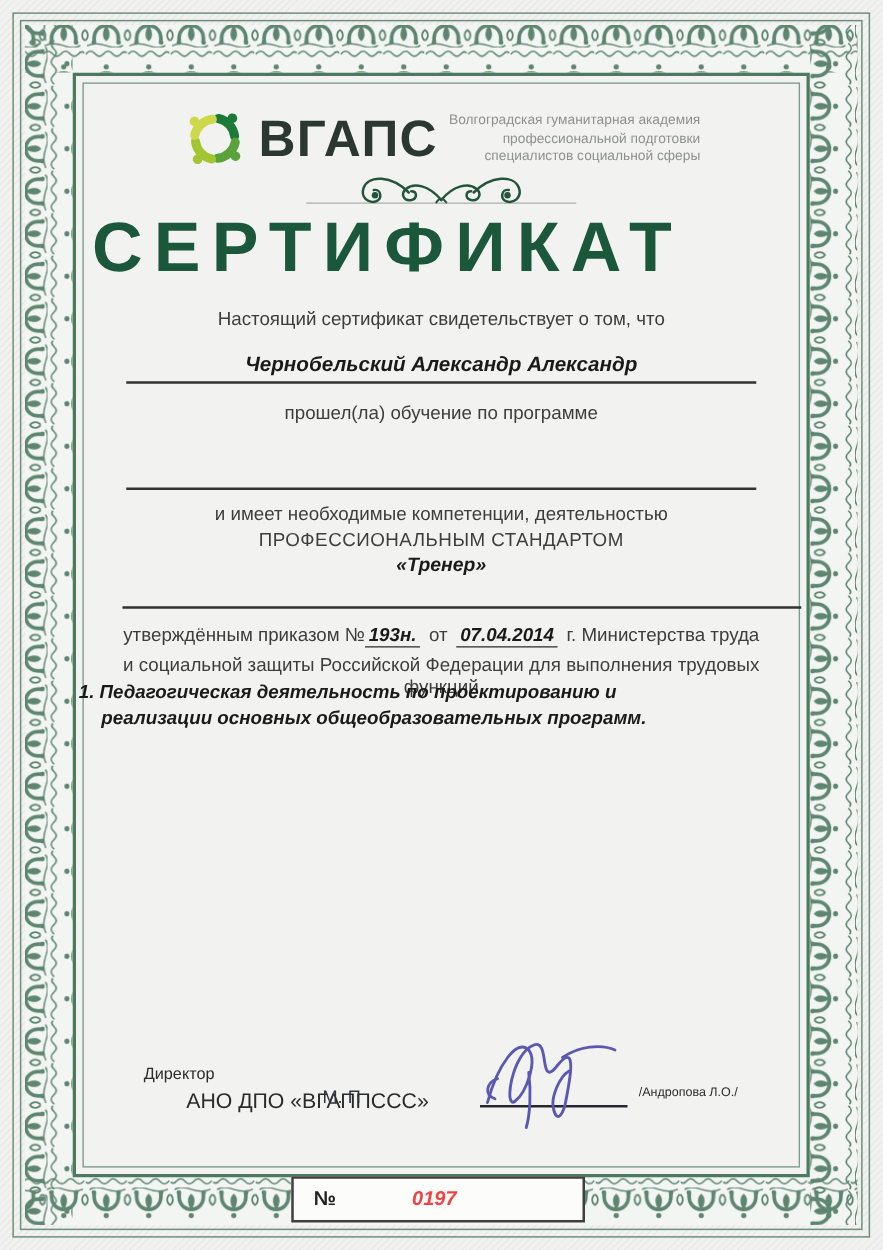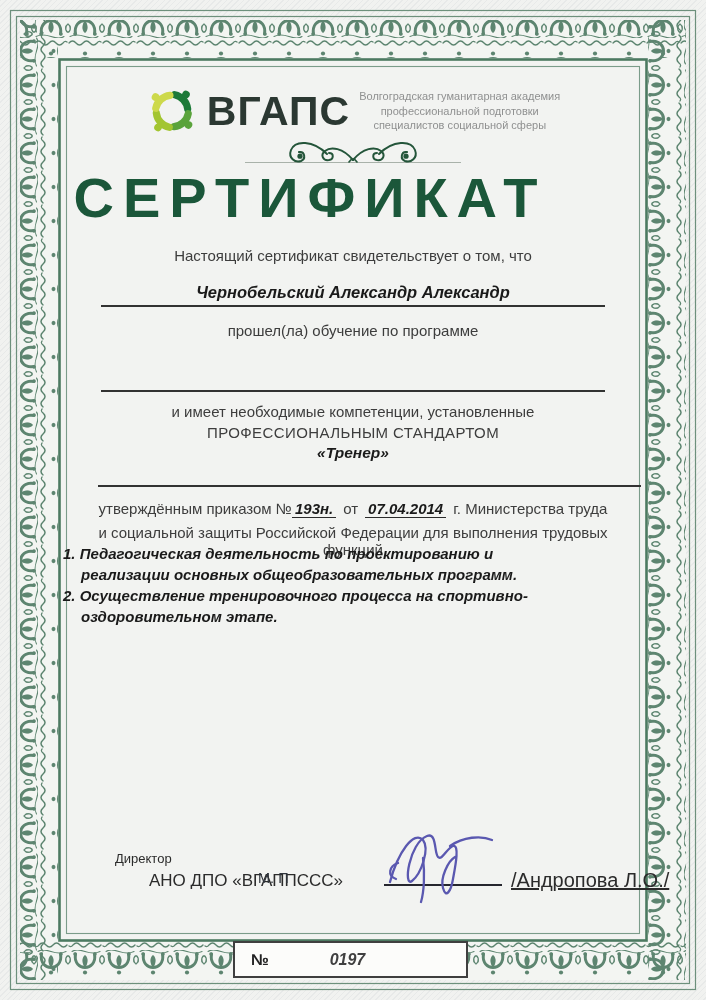--- a/index.html
+++ b/index.html
@@ -18,21 +18,21 @@
   .abs{position:absolute;}
   svg{display:block;}
   .border-svg{position:absolute;left:0;top:0;z-index:3;pointer-events:none;}
   .watermark-svg{position:absolute;left:0;top:0;z-index:1;pointer-events:none;}
   .stamp-svg{position:absolute;left:0;top:0;z-index:2;pointer-events:none;}
   .sig-svg{position:absolute;left:0;top:0;z-index:4;pointer-events:none;}
   .txt{position:absolute;z-index:5;}
 
   .header{left:70px;top:84px;width:566px;display:flex;justify-content:center;align-items:center;gap:9px;}
   .logo-acronym{font-size:41px;font-weight:bold;color:#2b3832;letter-spacing:1px;line-height:1;}
-  .logo-org{font-size:11px;color:#8f9090;line-height:14.5px;text-align:center;}
+  .logo-org{font-size:11px;color:#8f9090;line-height:14.5px;text-align:right;}
 
   .flourish{left:70px;top:138px;width:566px;display:flex;justify-content:center;}
 
   .title{left:0;top:166px;width:620px;text-align:center;
     font-size:56px;font-weight:bold;color:#1b573a;letter-spacing:9px;line-height:64px;}
 
   .center{width:566px;left:70px;text-align:center;}
   .body-text{font-size:15px;color:#3d3d3d;}
   .strong-italic{font-weight:bold;font-style:italic;color:#1a1a1a;}
 
@@ -52,27 +52,27 @@
   .uline{font-weight:bold;font-style:italic;color:#1a1a1a;border-bottom:1.6px solid #2a2a2a;padding:0 3px;}
   .gap-after{margin-right:7px;}
   .functions{top:543px;left:63px;width:508px;z-index:5;position:absolute;}
   .fn-item{font-size:15px;line-height:21px;font-weight:bold;font-style:italic;color:#1a1a1a;
     padding-left:18px;text-indent:-18px;}
 
   .director1{left:115px;top:851px;font-size:13px;color:#2b2b2b;}
   .director2{left:123px;top:871px;font-size:17px;color:#2b2b2b;margin-left:26px;}
   .mp{left:258px;top:870px;font-size:14.5px;color:#30353d;text-align:center;}
   .sig-line{left:384px;top:884px;width:118px;height:2px;background:#26262e;position:absolute;z-index:3;}
-  .signee{left:511px;top:869px;font-size:20px;color:#2b2b2b;text-decoration:underline;}
+  .signee{left:511px;top:869px;font-size:10px;color:#2b2b2b;}
 
   .number-box{left:233px;top:941px;width:235px;height:37px;z-index:6;
     background:#fcfcfa;border:2px solid #3f3f3f;box-sizing:border-box;
     display:flex;align-items:center;}
   .number-label{font-size:16px;font-weight:bold;color:#222;margin-left:16px;}
-  .number-value{font-size:16px;font-weight:bold;font-style:italic;color:#404040;margin:0 auto;padding-right:40px;text-align:center;}
+  .number-value{font-size:16px;font-weight:bold;font-style:italic;color:#ef4444;margin:0 auto;padding-right:40px;text-align:center;}
 </style>
 </head>
 <body>
 
 <div class="page">
 
   <svg class="border-svg" width="706" height="1000" viewBox="0 0 706 1000">
     <defs>
       <g id="btile" stroke="#5d8570" fill="none" stroke-linecap="round">
         <path d="M1,5 q3.5,-4 7,0 q3.5,4 7,0 q3.5,-4 7,0 q3.5,4 7,0 q2,-2.5 4,-1" stroke-width="1.3"></path>
@@ -167,33 +167,32 @@
     </svg>
   </div>
 
   <div class="txt title">СЕРТИФИКАТ</div>
 
   <div class="txt center body-text intro">Настоящий сертификат свидетельствует о том, что</div>
   <div class="txt center strong-italic recipient">Чернобельский Александр Александр</div>
   <div class="hr hr1"></div>
   <div class="txt center body-text completed">прошел(ла) обучение по программе</div>
   <div class="hr hr2"></div>
-  <div class="txt center body-text competency">и имеет необходимые компетенции, установленные</div>
+  <div class="txt center body-text competency">и имеет необходимые компетенции, деятельностью</div>
   <div class="txt center body-text standard-label">ПРОФЕССИОНАЛЬНЫМ СТАНДАРТОМ</div>
   <div class="txt center strong-italic standard-name">«Тренер»</div>
   <div class="hr hr3"></div>
 
   <div class="txt center order1">
     <span>утверждённым приказом №</span><span class="uline gap-after">193н.</span><span class="gap-after">от</span><span class="uline gap-after">07.04.2014</span><span>г. Министерства труда</span>
   </div>
   <div class="txt center order2">и социальной защиты Российской Федерации для выполнения трудовых функций</div>
 
   <div class="functions">
     <div class="fn-item"><span>1.</span> <span>Педагогическая деятельность по проектированию и реализации основных общеобразовательных программ.</span></div>
-    <div class="fn-item"><span>2.</span> <span>Осуществление тренировочного процесса на спортивно-оздоровительном этапе.</span></div>
   </div>
 
   <svg class="stamp-svg" width="706" height="1000" viewBox="0 0 706 1000">
     <g opacity="0.88">
       <circle cx="321" cy="839" r="67" fill="none" stroke="#8893c6" stroke-width="2.4"></circle>
       <circle cx="321" cy="839" r="61" fill="none" stroke="#8893c6" stroke-width="1.1"></circle>
       <circle cx="321" cy="839" r="37" fill="none" stroke="#8893c6" stroke-width="1.1"></circle>
       <defs>
         <path id="ringOuter" d="M321,786 a53,53 0 1 1 -0.01,0 Z" fill="none"></path>
         <path id="ringInner" d="M321,883 a44,44 0 1 1 0.01,0 Z" fill="none"></path>

